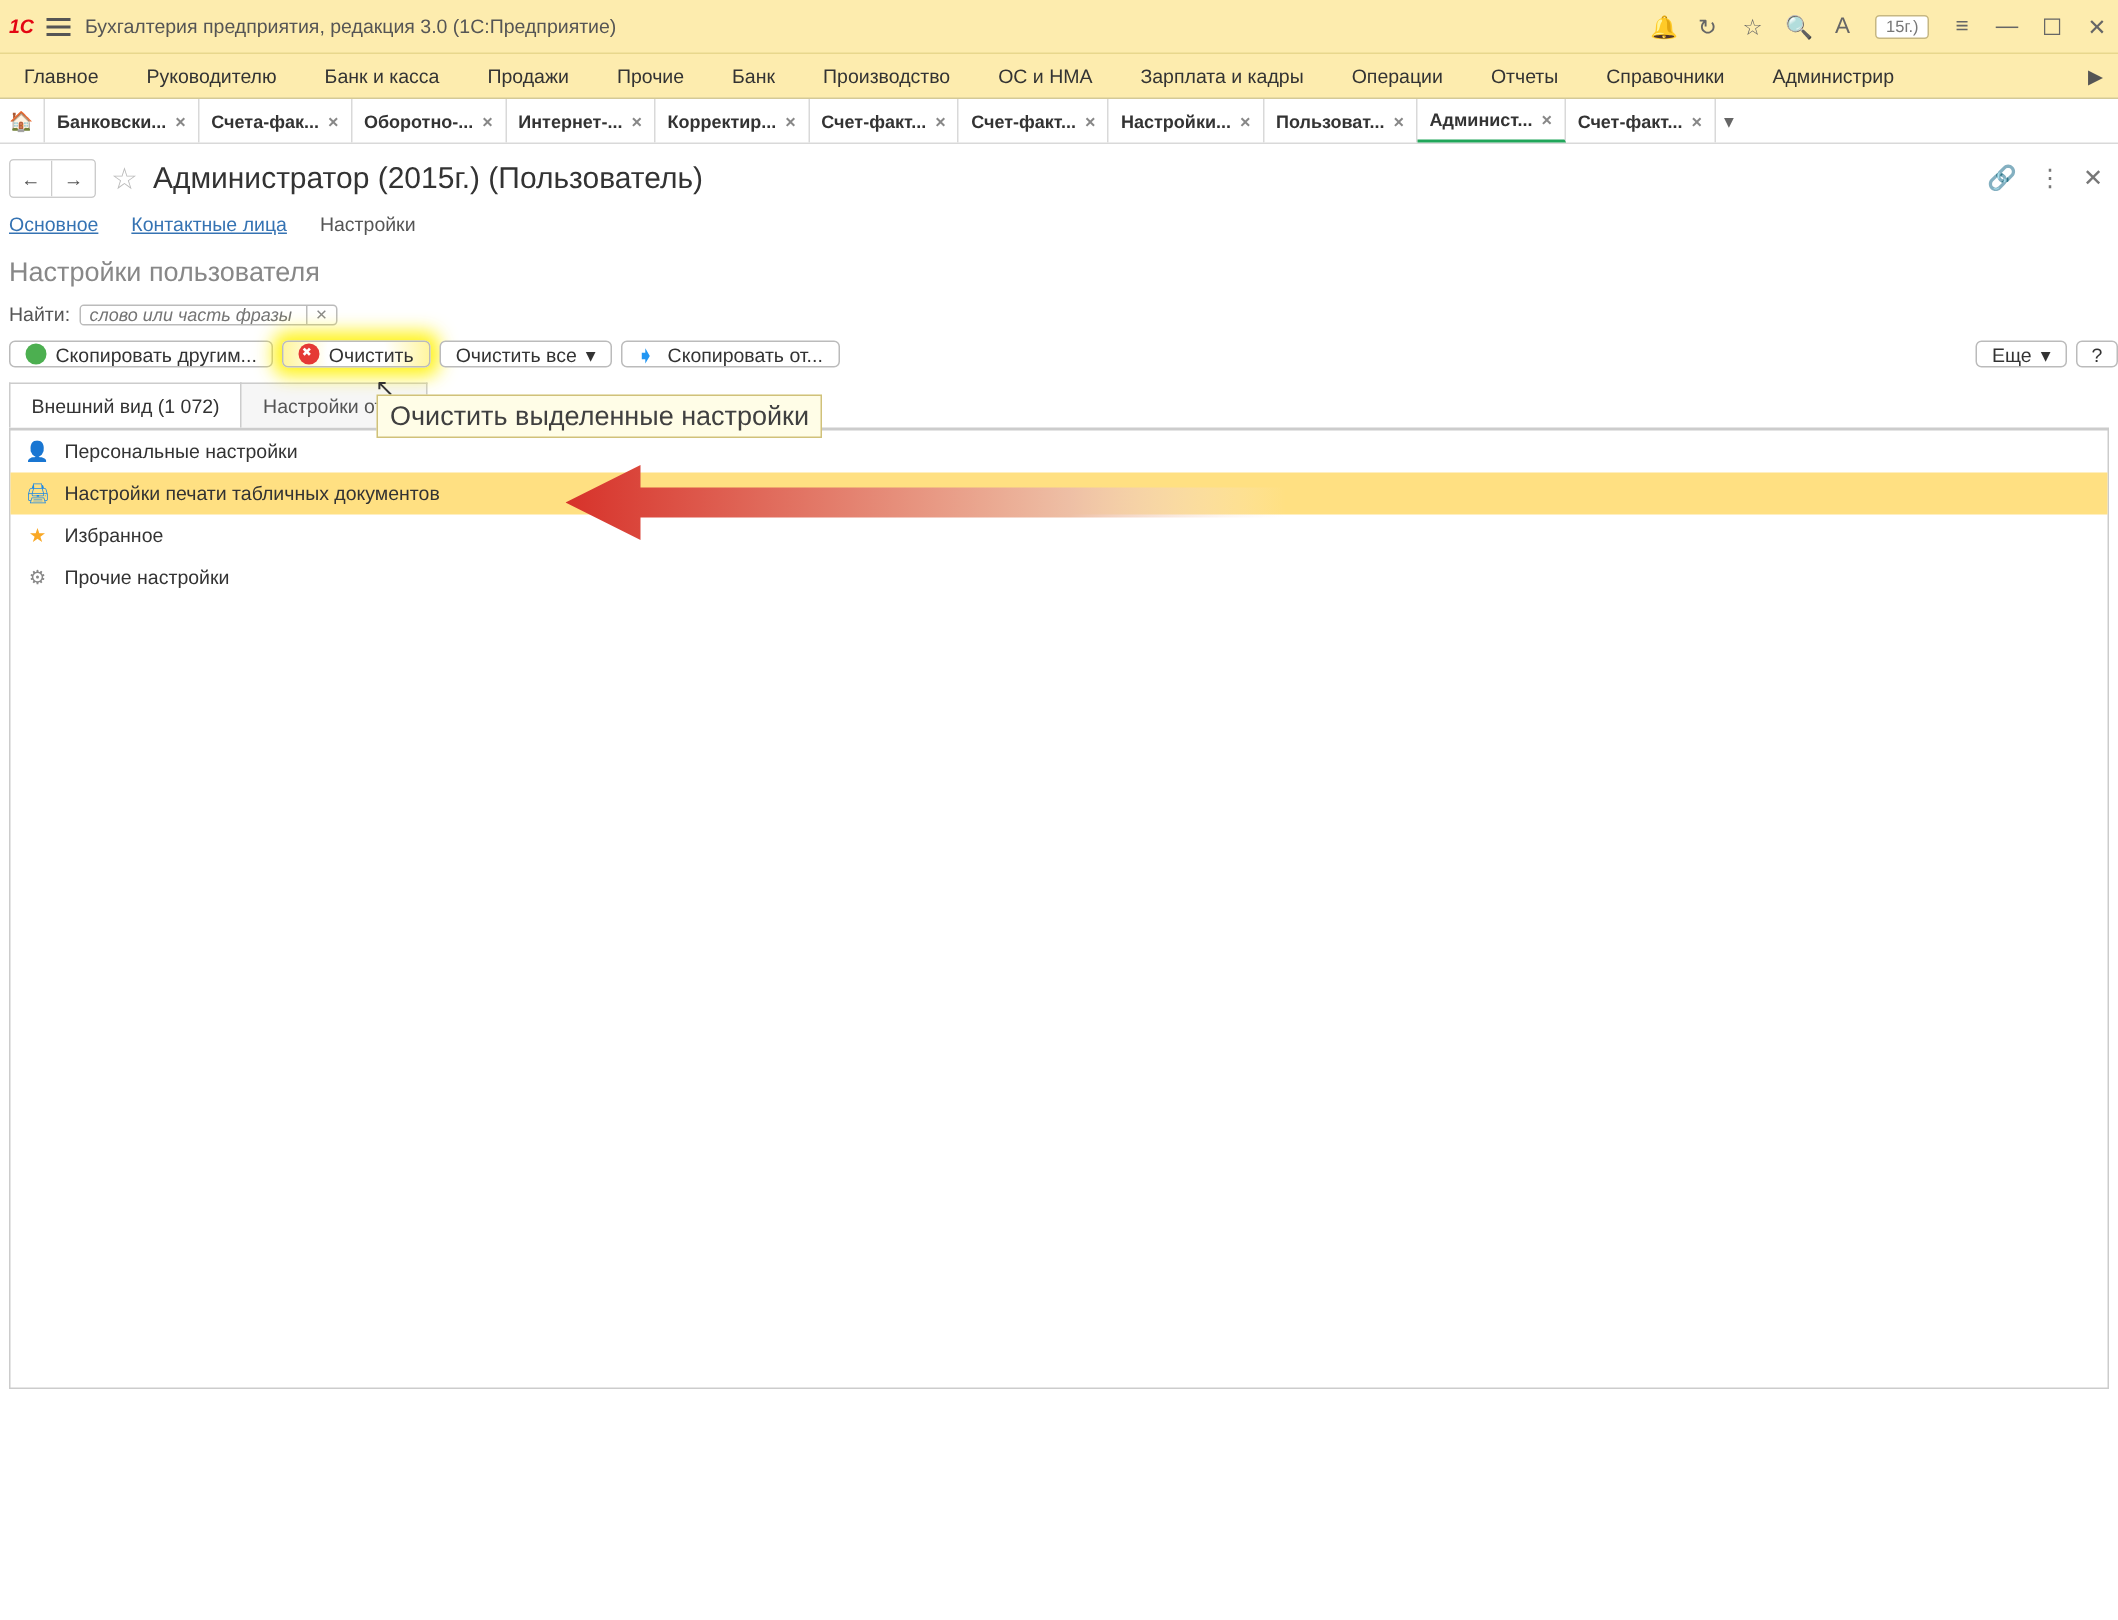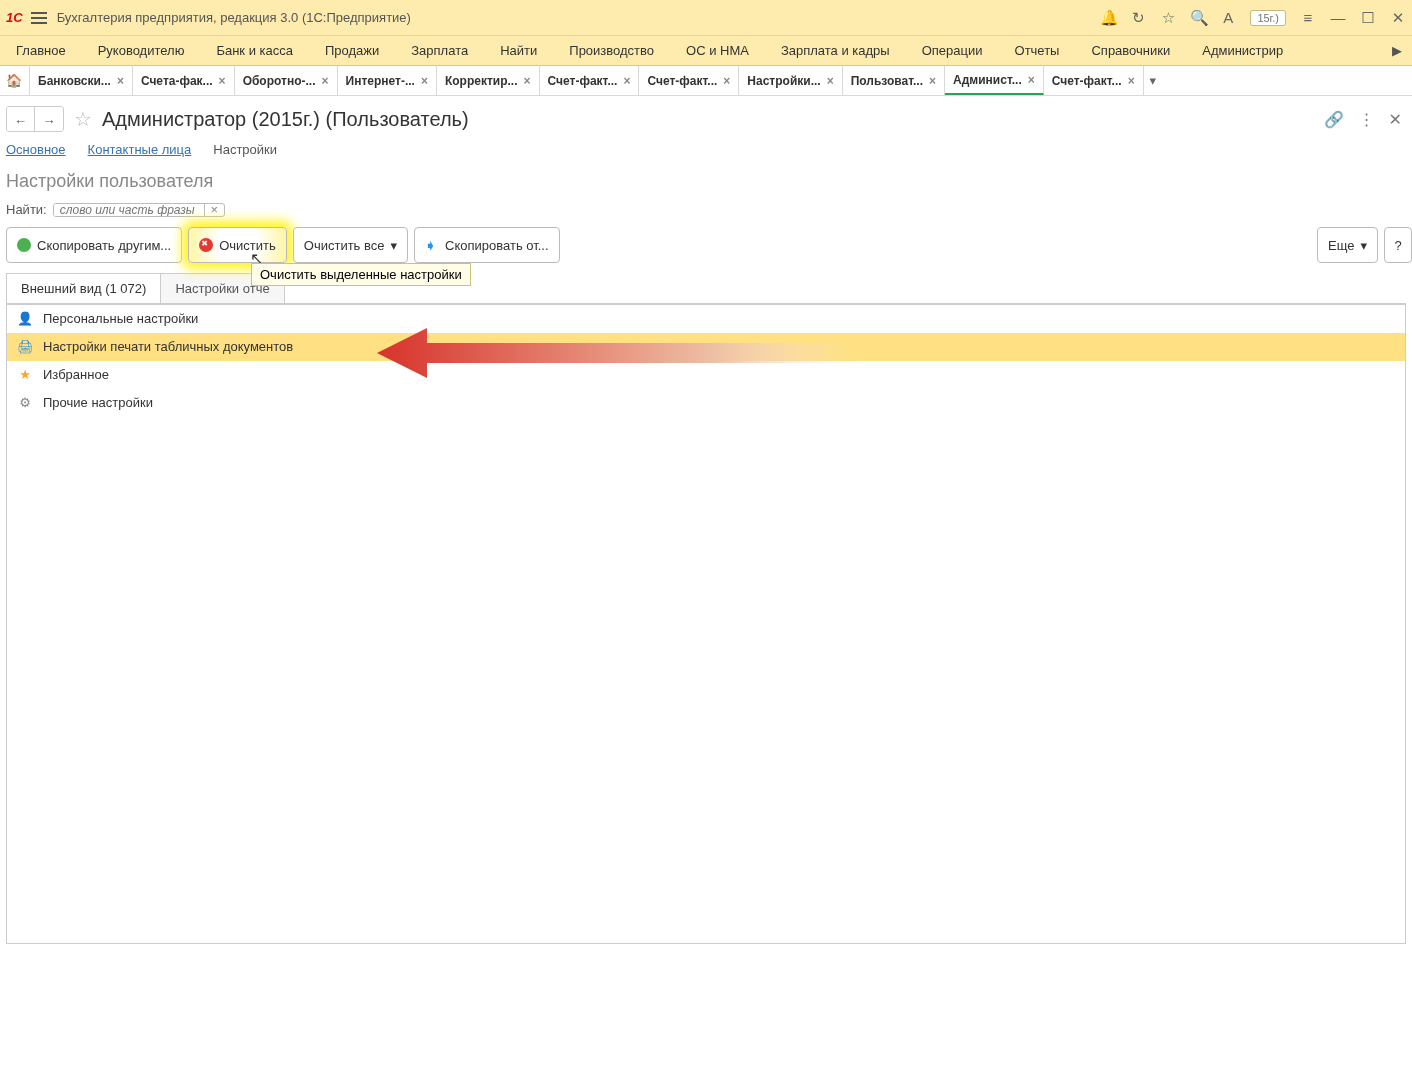--- a/index.html
+++ b/index.html
@@ -46,33 +46,33 @@
 
 .section-title{padding:4px 10px 10px 6px;color:#888;font-size:18px}
 .search-row{display:flex;align-items:center;gap:6px;padding:0 6px 10px 6px}
 .search-row label{color:#555}
 .search-wrap{display:flex;border:1px solid #bbb;border-radius:3px;overflow:hidden;height:14px}
 .search-wrap input{border:none;outline:none;padding:0 6px;width:150px;font-style:italic;color:#aaa;font-size:12px}
 .search-wrap .clear{width:20px;border-left:1px solid #bbb;display:flex;align-items:center;justify-content:center;color:#888;cursor:pointer}
 
 
 .toolbar{display:flex;align-items:center;padding:0 6px 10px 6px;gap:6px;position:relative}
-.btn{border:1px solid #bbb;border-radius:4px;background:#fff;height:36px;display:flex;align-items:center;padding:0 10px;gap:6px;cursor:pointer;color:#333;font-size:13px}
+.btn{border:1px solid #bbb;border-radius:4px;background:#fff;height:18px;display:flex;align-items:center;padding:0 10px;gap:6px;cursor:pointer;color:#333;font-size:13px}
 .btn .ic{width:14px;height:14px;display:inline-block}
 .btn.highlight{box-shadow:0 0 12px 6px rgba(255,242,0,0.9);background:radial-gradient(circle,#fff 40%,#fff59d 100%)}
 .ic-green{background:#4caf50;border-radius:50%}
 .ic-red{background:#e53935;border-radius:50%;position:relative}
 .ic-red:after{content:"✖";color:#fff;font-size:8px;position:absolute;top:1px;left:2px}
 .ic-blue{color:#2196f3;font-weight:bold}
 .toolbar-right{position:absolute;right:0;display:flex;gap:6px}
 .btn.sq{width:28px;justify-content:center;padding:0}
 .cursor{position:absolute;left:250px;top:22px;font-size:16px;pointer-events:none}
 
 
-.tooltip{position:absolute;left:251px;top:36px;background:#fffde7;border:1px solid #d0c17a;padding:3px 8px;font-size:13px;color:#000000;white-space:nowrap;z-index:5}
+.tooltip{position:absolute;left:251px;top:36px;background:#fffde7;border:1px solid #d0c17a;padding:3px 8px;font-size:18px;color:#404040;white-space:nowrap;z-index:5}
 
 
 .inner-tabs{display:flex;margin:0 6px;border-bottom:1px solid #ccc}
 .inner-tab{padding:7px 14px;border:1px solid #ccc;border-bottom:none;margin-right:-1px;cursor:pointer;color:#555;font-size:13px;background:#fff}
 .inner-tab.active{font-weight:400;color:#333}
 .inner-tab:not(.active){background:#f6f6f6}
 
 
 .list{border:1px solid #ccc;margin:0 6px 6px 6px;height:640px;background:#fff;position:relative}
 .row{display:flex;align-items:center;height:28px;padding:0 10px;gap:10px;border-bottom:1px solid transparent;cursor:pointer}
@@ -108,22 +108,22 @@
     <span class="ticon">☐</span>
     <span class="ticon">✕</span>
   </div>
 </div>
 
 <div class="main-menu">
   <span class="mi">Главное</span>
   <span class="mi">Руководителю</span>
   <span class="mi">Банк и касса</span>
   <span class="mi">Продажи</span>
-  <span class="mi">Зарплата</span>
-  <span class="mi">Найти</span>
+  <span class="mi">Прочие</span>
+  <span class="mi">Банк</span>
   <span class="mi">Производство</span>
   <span class="mi">ОС и НМА</span>
   <span class="mi">Зарплата и кадры</span>
   <span class="mi">Операции</span>
   <span class="mi">Отчеты</span>
   <span class="mi">Справочники</span>
   <span class="mi">Администрир</span>
   <span class="menu-scroll">▶</span>
 </div>
 

